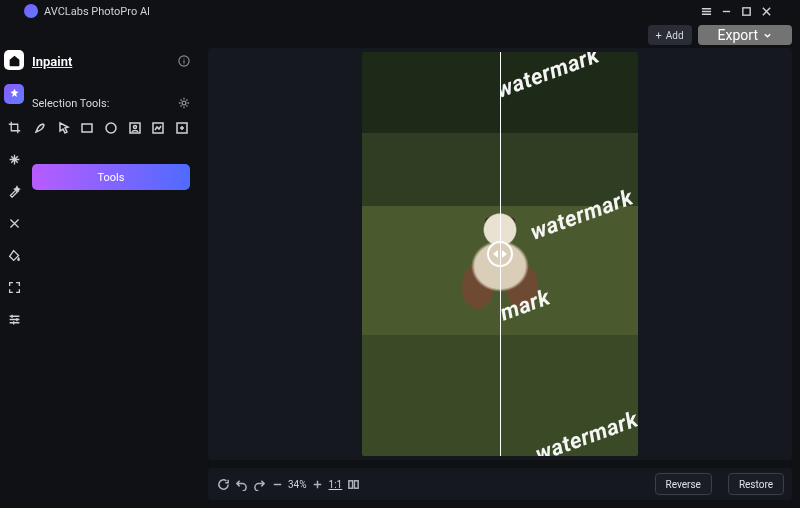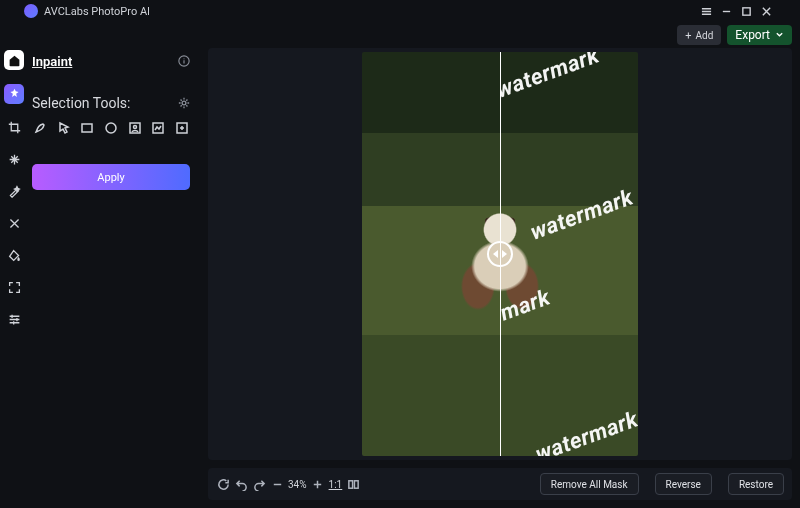--- a/index.html
+++ b/index.html
@@ -12,42 +12,42 @@
   .app-title { font-size: 11px; color: #cfd2d8; }
   .titlebar-spacer { flex: 1; }
   .win-btn { width: 20px; height: 20px; display: flex; align-items: center; justify-content: center; color: #cfd2d8; cursor: pointer; font-size: 11px; }
   .hamburger svg, .win-btn svg { width: 11px; height: 11px; stroke: #cfd2d8; stroke-width: 1.5; fill: none; }
 
   
   .toprow { height: 26px; display: flex; align-items: center; padding: 0 8px; }
   .toprow-spacer { flex: 1; }
   .btn-add { height: 20px; padding: 0 8px; border-radius: 4px; background: #2a2d35; color: #d6d8de; font-size: 10px; display: flex; align-items: center; cursor: pointer; margin-right: 6px; }
   .btn-add .plus { margin-right: 4px; font-size: 11px; line-height: 1; }
-  .btn-export { height: 20px; padding: 0 8px; border-radius: 4px; background: #14532d; color: #fff; font-size: 12px; display: flex; align-items: center; cursor: pointer; }
+  .btn-export { height: 20px; padding: 0 20px; border-radius: 4px; background: #737373; color: #fff; font-size: 14px; display: flex; align-items: center; cursor: pointer; }
   .btn-export .chev { margin-left: 5px; }
 
   
   .main { flex: 1; display: flex; min-height: 0; }
 
   
   .rail { width: 28px; background: #0f1115; display: flex; flex-direction: column; align-items: center; padding-top: 2px; gap: 14px; }
   .rail-ico { width: 18px; height: 18px; display: flex; align-items: center; justify-content: center; color: #cfd2d8; cursor: pointer; }
   .rail-ico.home { width: 20px; height: 20px; border-radius: 5px; background: #fff; color: #111; }
   .rail-ico.stars { width: 20px; height: 20px; border-radius: 5px; background: linear-gradient(135deg,#8a5cff,#5f7dff); color: #fff; }
   .rail-ico svg { width: 13px; height: 13px; stroke: currentColor; stroke-width: 1.6; fill: none; }
   .rail-ico.fill svg { fill: currentColor; stroke: none; }
 
   
   .panel { width: 172px; background: #0f1115; padding: 2px 10px 0 4px; }
   .panel-head { display: flex; align-items: center; height: 22px; text-decoration: underline; }
   .panel-head-title { font-size: 13px; font-weight: 600; color: #fff; }
   .panel-head-ico { margin-left: auto; color: #8a8f99; }
   .panel-head-ico svg { width: 12px; height: 12px; }
   .sub-row { display: flex; align-items: center; margin-top: 22px; height: 18px; }
-  .sub-row-title { font-size: 14px; color: #d7d9de; }
+  .sub-row-title { font-size: 11px; color: #d7d9de; }
   .sub-row-ico { margin-left: auto; color: #8a8f99; cursor: pointer; }
   .sub-row-ico svg { width: 12px; height: 12px; stroke: currentColor; fill: none; stroke-width: 1.5; }
   .tools { display: flex; gap: 8px; margin-top: 8px; }
   .tool { width: 16px; height: 16px; display: flex; align-items: center; justify-content: center; color: #cfd2d8; cursor: pointer; }
   .tool svg { width: 14px; height: 14px; stroke: currentColor; fill: none; stroke-width: 1.5; }
   .apply-btn { margin-top: 28px; height: 26px; border-radius: 5px; background: linear-gradient(90deg,#b85cff,#4f6bff); color: #fff; font-size: 11px; display: flex; align-items: center; justify-content: center; cursor: pointer; }
 
   
   .canvas-wrap { flex: 1; display: flex; flex-direction: column; padding: 0 8px 8px 8px; min-width: 0; }
   .stage { flex: 1; background: #15181f; border-radius: 4px; position: relative; overflow: hidden; display: flex; align-items: center; justify-content: center; }
@@ -237,21 +237,21 @@
         </div>
       <div class="tool">
           <svg viewBox="0 0 14 14">
             <rect x="2" y="2" width="10" height="10"></rect>
             <path d="M7 5v4M5 7h4"></path>
           </svg>
         </div>
     </div>
 
     <div class="apply-btn">
-      <span>Apply</span>
+      <span>Tools</span>
     </div>
   </div>
 
   <div class="canvas-wrap">
     <div class="stage">
       <div class="photo">
         <div class="photo-bg"></div>
         <div class="photo-right">
           <div class="wm wm1">watermark</div>
           <div class="wm wm2">watermark</div>
@@ -294,23 +294,20 @@
         <div class="bb-zoom" style="cursor:pointer;text-decoration:underline;">1:1</div>
         <div class="bb-ico">
             <svg viewBox="0 0 14 14">
               <rect x="2" y="3" width="4" height="8"></rect>
               <rect x="8" y="3" width="4" height="8"></rect>
             </svg>
           </div>
       </div>
       <div class="bb-spacer"></div>
       <div class="bb-btn">
-          <span>Remove All Mask</span>
-        </div>
-      <div class="bb-btn">
           <span>Reverse</span>
         </div>
       <div class="bb-btn">
           <span>Restore</span>
         </div>
     </div>
   </div>
 
 </div>
 

